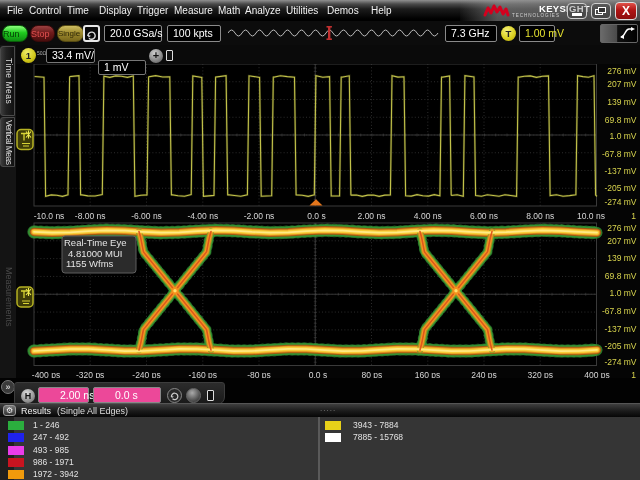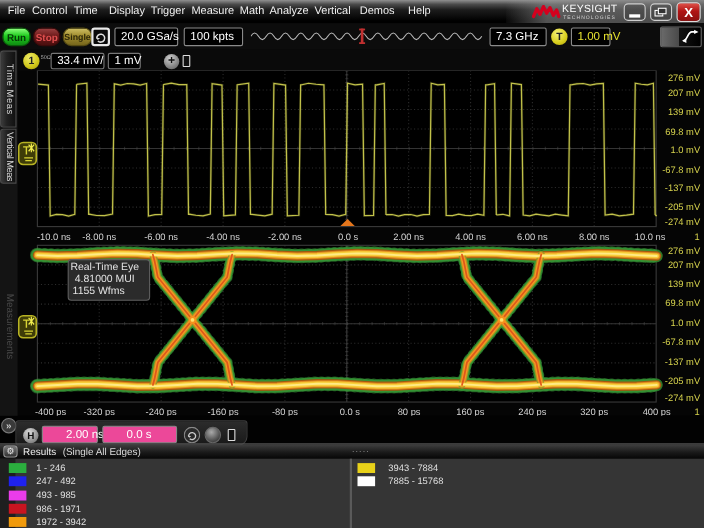--- a/index.html
+++ b/index.html
@@ -7,21 +7,21 @@
 .abs{position:absolute}
 
 #menubar{left:0;top:0;width:640px;height:21px;background:linear-gradient(180deg,#909090 0,#4a4a4a 4px,#1c1c1c 9px,#000 19px)}
 #menugrad{left:460px;top:0;width:180px;height:21px;background:linear-gradient(100deg,rgba(0,0,0,0) 0,rgba(150,150,150,.55) 22%,rgba(125,125,125,.6) 100%)}
 .mi{position:absolute;top:5px;white-space:nowrap;font-size:10px;color:#f2f2f2}
 
 .winbtn{position:absolute;top:3px;width:20px;height:16px;border:1px solid #cfcfcf;border-radius:4px;background:rgba(40,40,40,.25)}
 #closebtn{position:absolute;top:2px;left:615px;width:22px;height:18px;border:1px solid #ddd;border-radius:4px;background:linear-gradient(180deg,#e0524a 0,#b01414 45%,#8c0f0f 100%);color:#fff;font-weight:bold;font-size:12px;text-align:center;line-height:16px}
 
 #toolbar{left:0;top:21px;width:640px;height:24px;background:#0c0c0c}
-.pill{position:absolute;top:25px;white-space:nowrap;height:17px;border-radius:8px;font-weight:bold;text-align:center}
+.pill{position:absolute;top:25px;white-space:nowrap;height:17px;border-radius:8px;font-weight:normal;}
 .tbox{position:absolute;top:25px;white-space:nowrap;height:17px;background:#000;border:1px solid #8a8a8a;border-radius:2px;color:#fff;font-size:10.5px;line-height:15px;padding-left:5px}
 
 #chanbar{left:16px;top:45px;width:624px;height:19px;background:#0a0a0a}
 .cbox{position:absolute;white-space:nowrap;height:15px;background:#000;border:1px solid #777;border-radius:2px;color:#fff;font-size:10.5px;line-height:13px;padding-left:5px}
 
 #sidebar{left:0;top:45px;width:16px;height:358px;background:#141414}
 .vtab{position:absolute;left:0;width:15px;background:linear-gradient(90deg,#3c3c3c 0,#222 40%,#111 100%);border:1px solid #4a4a4a;border-radius:3px 0 0 3px;color:#dcdcdc;font-size:8.5px;writing-mode:vertical-rl;text-align:center;letter-spacing:.5px}
 #meastxt{position:absolute;left:2px;top:242px;width:12px;height:110px;color:#4a4a4a;font-size:9px;writing-mode:vertical-rl;text-align:center}
 
 #ctlbar{left:0;top:378px;width:640px;height:25px;background:#020202}
@@ -191,28 +191,28 @@
 <div class="abs" id="menubar"></div>
 <div class="abs" id="menugrad"></div>
 <span class="mi" style="left:7px">File</span>
 <span class="mi" style="left:29px">Control</span>
 <span class="mi" style="left:67px">Time</span>
 <span class="mi" style="left:99px">Display</span>
 <span class="mi" style="left:137px">Trigger</span>
 <span class="mi" style="left:174px">Measure</span>
 <span class="mi" style="left:218px">Math</span>
 <span class="mi" style="left:245px">Analyze</span>
-<span class="mi" style="left:286px">Vertical</span>
+<span class="mi" style="left:286px">Utilities</span>
 <span class="mi" style="left:327px">Demos</span>
 <span class="mi" style="left:371px">Help</span>
 
 <svg class="abs" style="left:483px;top:3px" width="30" height="17" viewBox="0 0 30 17">
 <path d="M2 12 L5 5 L8 10 L11 3 L14 9 L17 4 L20 11 L23 6 L25 12" fill="none" stroke="#d4001e" stroke-width="3" stroke-linejoin="round" stroke-linecap="round"></path>
 </svg>
-<span class="abs" style="left:511px;top:3px;font-size:9.5px;font-weight:normal;color:#fff;letter-spacing:.3px">KEYSIGHT</span>
+<span class="abs" style="left:539px;top:3px;font-size:9.5px;font-weight:bold;color:#fff;letter-spacing:.3px">KEYSIGHT</span>
 <span class="abs" style="left:512px;top:13px;font-size:4.6px;color:#cfcfcf;letter-spacing:.95px">TECHNOLOGIES</span>
 <div class="winbtn" style="left:567px">
       <div style="position:absolute;left:4px;bottom:2px;width:10px;height:3px;background:#fff"></div>
     </div>
 <div class="winbtn" style="left:591px">
       <div style="position:absolute;left:3px;top:5px;width:8px;height:6px;border:1px solid #fff"></div>
       <div style="position:absolute;left:6px;top:3px;width:8px;height:6px;border:1px solid #fff;background:#333"></div>
     </div>
 <div id="closebtn">X</div>
 <div class="abs" id="toolbar"></div>
@@ -240,21 +240,21 @@
 <svg style="position:absolute;right:1px;top:1px" width="17" height="15" viewBox="0 0 17 15">
         <path d="M2 11 C6 11 6 3 10 3 L13 3" fill="none" stroke="#fff" stroke-width="1.5"></path>
         <path d="M12 1 l4 2 -4 2z" fill="#fff"></path>
         <path d="M5 9 l-4 2 4 2z" fill="#fff"></path>
       </svg>
 </div>
 <div class="abs" id="chanbar"></div>
 <div class="abs" style="left:21px;top:48px;width:15px;height:15px;border-radius:50%;background:radial-gradient(circle at 40% 30%,#f0ec6a,#cfc618 60%,#9a8e0e);color:#222;font-weight:bold;font-size:9.5px;text-align:center;line-height:15px">1</div>
 <span class="abs" style="left:37px;top:50px;font-size:5px;color:#aaa">50Ω</span>
 <div class="cbox" style="left:46px;top:48px;width:49px">33.4 mV/</div>
-<div class="cbox" style="left:98px;top:48px;width:30px">1 mV</div>
+<div class="cbox" style="left:98px;top:60px;width:48px">1 mV</div>
 <div class="abs" style="left:149px;top:49px;width:14px;height:14px;border-radius:50%;background:radial-gradient(circle at 40% 30%,#cfcfcf,#8a8a8a 55%,#555);color:#111;font-weight:bold;font-size:11px;text-align:center;line-height:13px">+</div>
 <div class="abs" style="left:166px;top:50px;width:7px;height:11px;border:1.5px solid #ddd;border-radius:1px;background:#111"></div>
 <div class="abs" id="sidebar"></div>
 <div class="vtab" style="top:46px;height:70px">Time Meas</div>
 <div class="vtab" style="top:117px;height:50px;letter-spacing:-0.5px">Vertical Meas</div>
 <div id="meastxt">Measurements</div>
 <div class="abs" id="ctlbar"></div>
 <div class="abs" style="left:1px;top:380px;width:14px;height:14px;border-radius:50%;background:#3a3a3a;border:1px solid #777;color:#ccc;font-size:9px;font-weight:bold;text-align:center;line-height:13px">»</div>
 <div id="ctlpanel"></div>
 <div class="abs" style="left:21px;top:389px;width:14px;height:14px;border-radius:50%;background:radial-gradient(circle at 40% 30%,#ddd,#999 55%,#666);color:#111;font-weight:bold;font-size:9px;text-align:center;line-height:14px">H</div>

